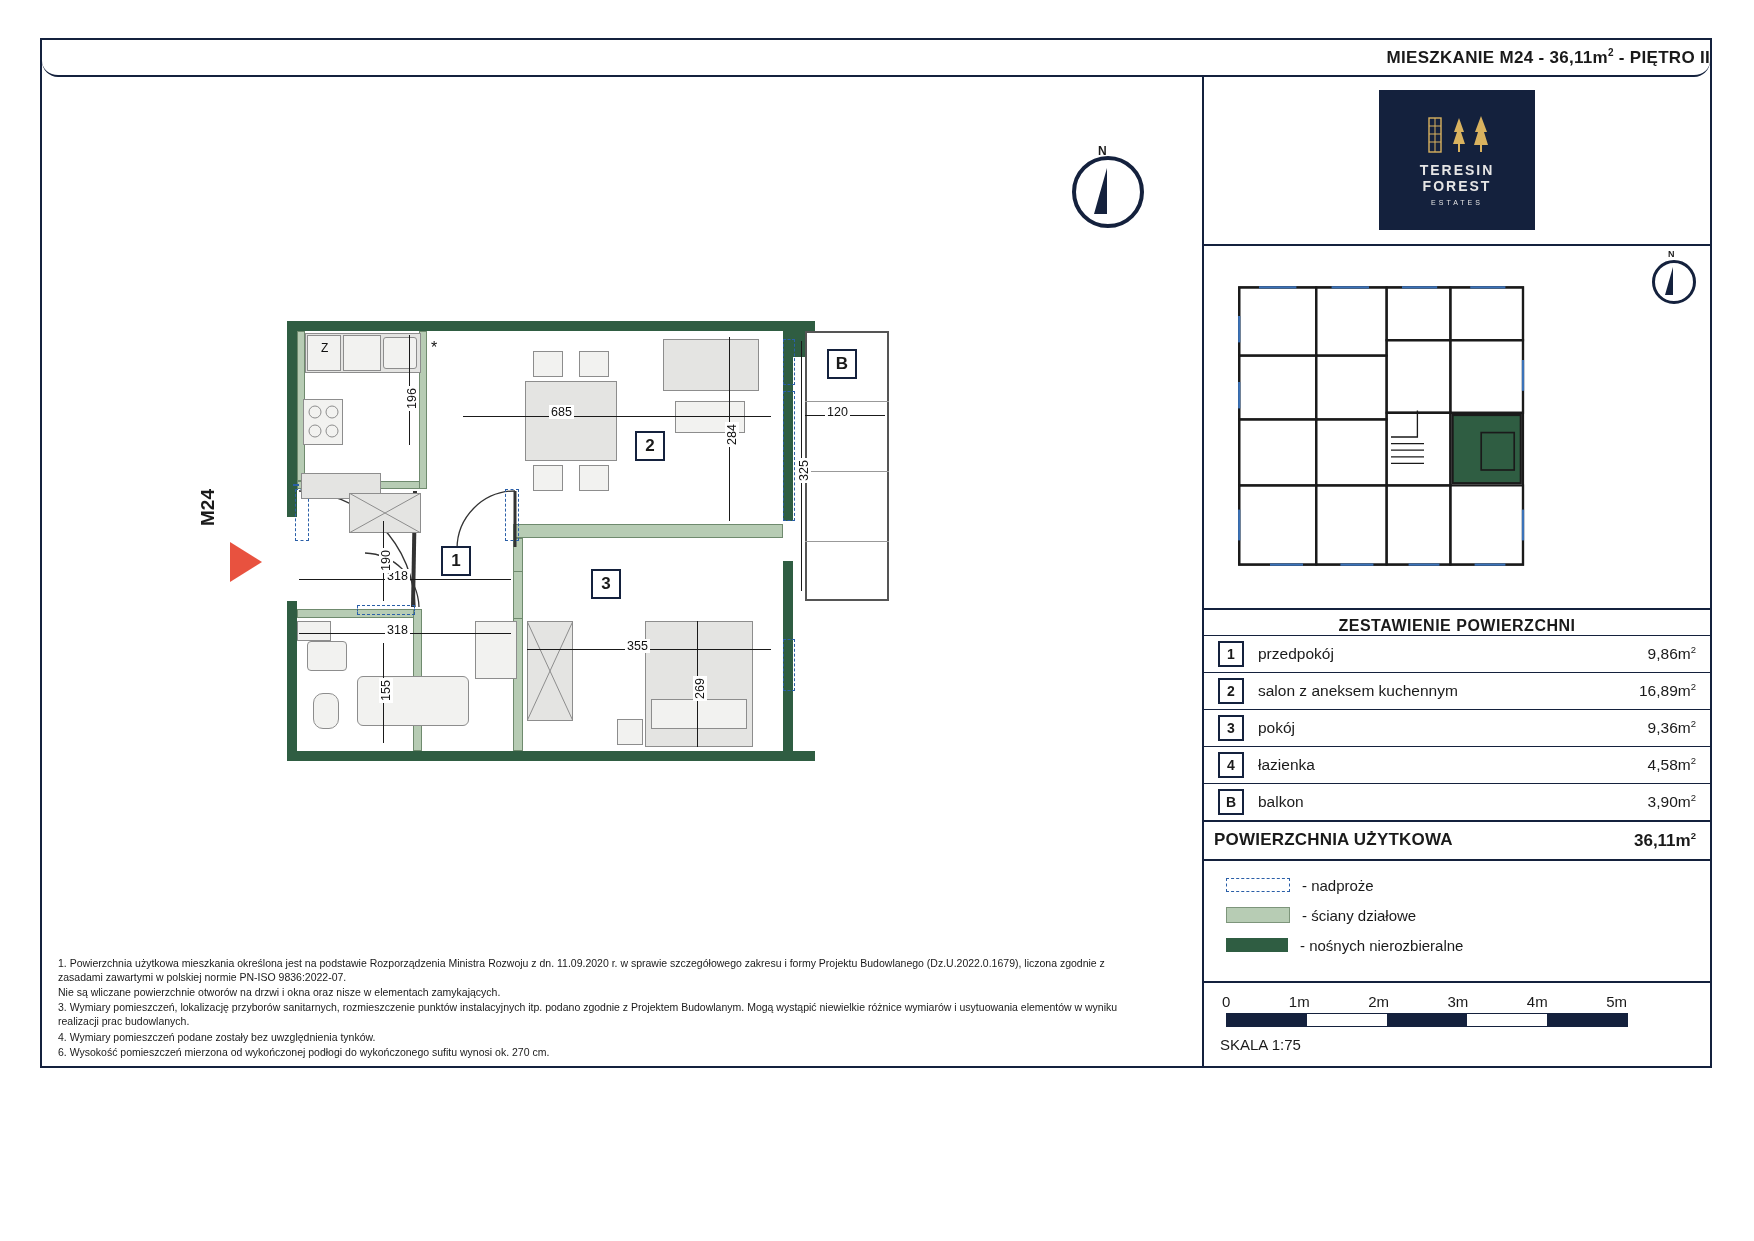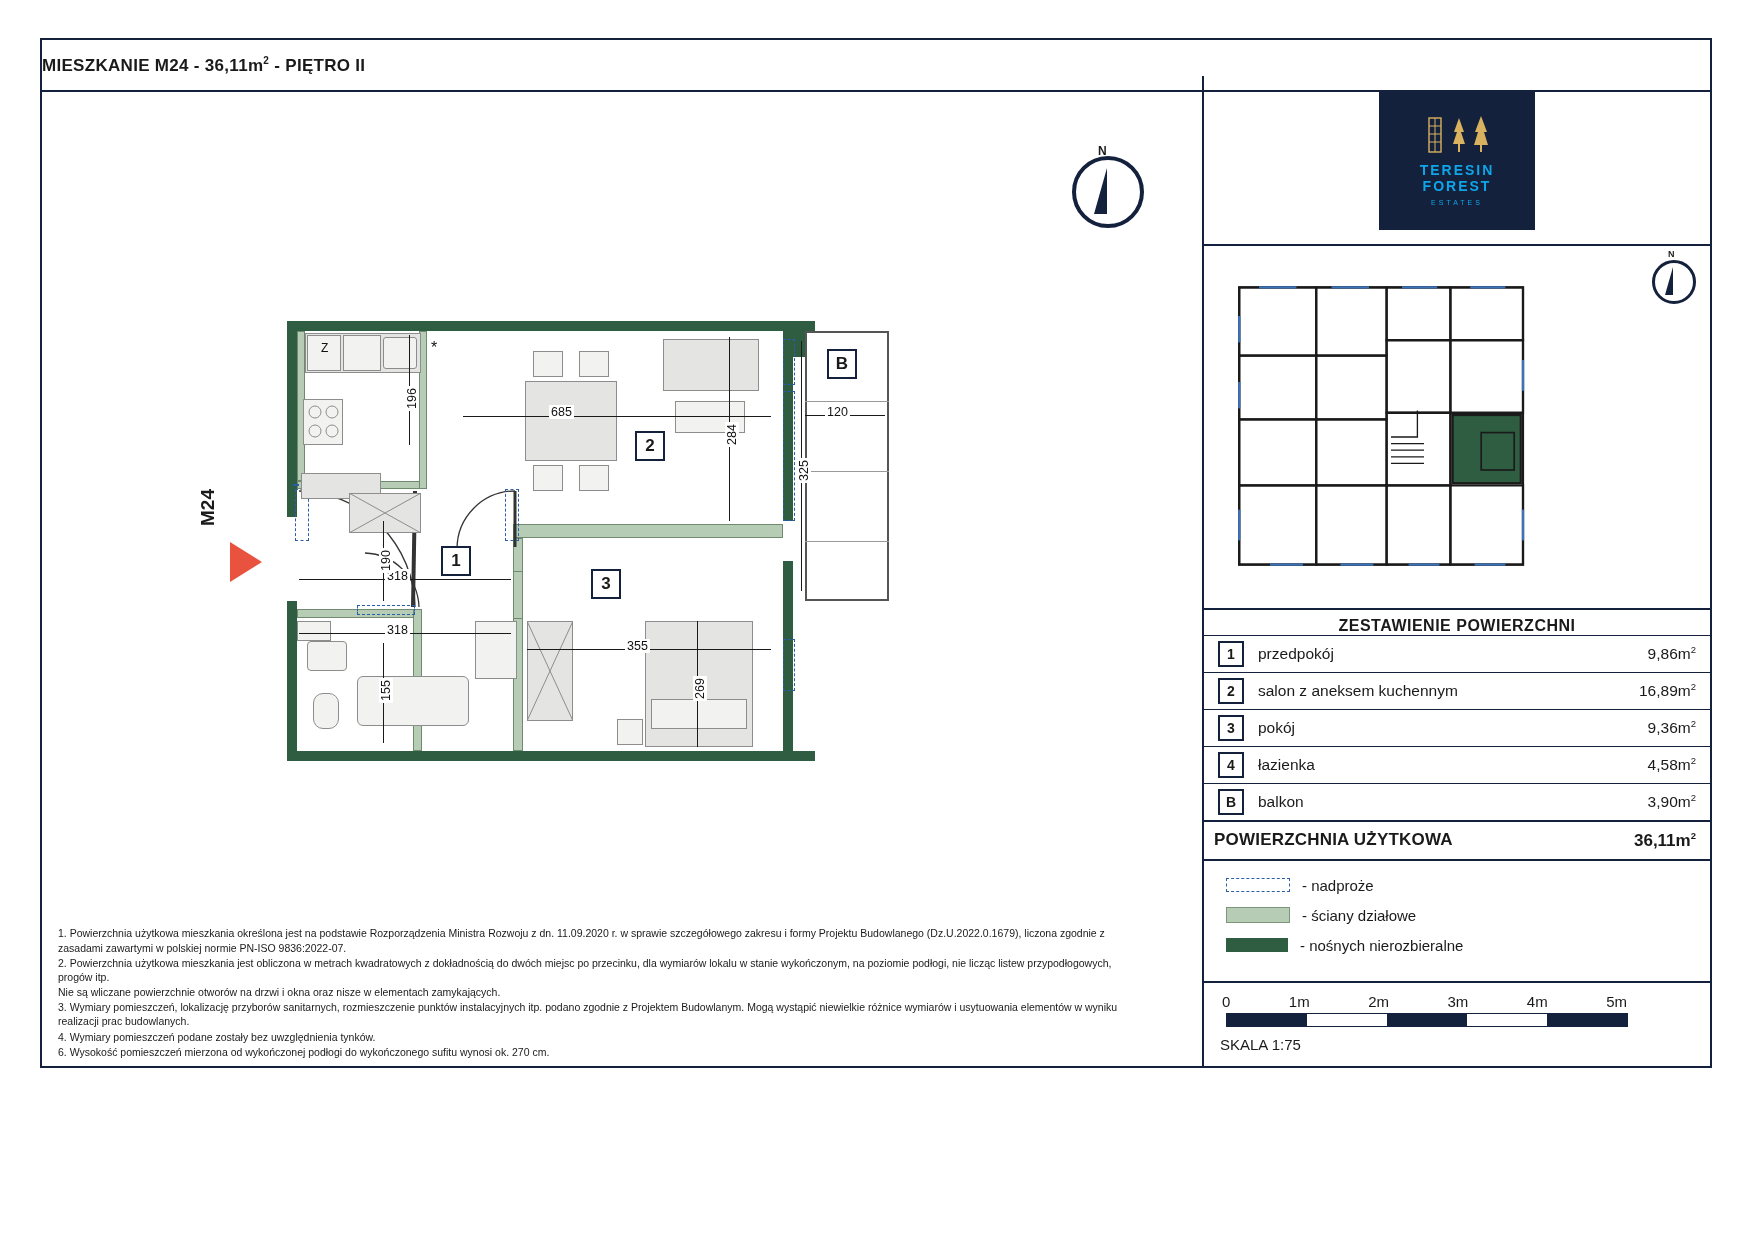--- a/index.html
+++ b/index.html
@@ -21,26 +21,27 @@
     top: 38px;
     width: 1672px;
     height: 1030px;
     border: 2px solid #14213d;
     box-sizing: border-box;
   }
   .title-bar {
     position: absolute;
     left: 0; top: 0;
     width: 100%;
-    height: 52px;
+    height: 37px;
     border-bottom: 2px solid #14213d;
     box-sizing: border-box;
     display: flex;
     align-items: center;
-    justify-content: flex-start;
+    justify-content: flex-end;
+    border-radius: 16px;
   }
   .title-bar .t {
     font-size: 17px;
     font-weight: bold;
     letter-spacing: .3px;
   }
   .title-bar sup { font-size: 10px; }
 
   
   .plan-area {
@@ -181,21 +182,21 @@
     position: relative;
     height: 168px;
     border-bottom: 2px solid #14213d;
     display: flex; align-items: center; justify-content: center;
   }
   .logo-box {
     width: 156px; height: 140px;
     background: #14213d;
     display: flex; flex-direction: column;
     align-items: center; justify-content: center;
-    color: #0ea5e9;
+    color: #e5e5e5;
   }
   .logo-trees { display:flex; align-items:flex-end; gap:5px; margin-bottom: 8px;}
   .logo-name {
     font-size: 14px;
     letter-spacing: 2px;
     font-weight: bold;
     line-height: 1.15;
     text-align: center;
   }
   .logo-sub { font-size: 7px; letter-spacing: 3px; margin-top: 5px; }
@@ -451,21 +452,20 @@
       <div class="dim-line" style="left:250px; top:328px; width:244px;"></div>
       <div class="dim-txt" style="left:348px; top:318px;">355</div>
 
       <div class="dim-line v" style="left:420px; top:300px; height:126px;"></div>
       <div class="dim-txt vert" style="left:416px; top:380px;">269</div>
 
     </div>
 
     <div class="notes">
       <p>1. Powierzchnia użytkowa mieszkania określona jest na podstawie Rozporządzenia Ministra Rozwoju z dn. 11.09.2020 r. w sprawie szczegółowego zakresu i formy Projektu Budowlanego (Dz.U.2022.0.1679), liczona zgodnie z zasadami zawartymi w polskiej normie PN-ISO 9836:2022-07.</p>
-      <p>2. Powierzchnia użytkowa mieszkania jest obliczona w metrach kwadratowych z dokładnością do dwóch miejsc po przecinku, dla wymiarów lokalu w stanie wykończonym, na poziomie podłogi, nie licząc listew przypodłogowych, progów itp.</p>
       <p>Nie są wliczane powierzchnie otworów na drzwi i okna oraz nisze w elementach zamykających.</p>
       <p>3. Wymiary pomieszczeń, lokalizację przyborów sanitarnych, rozmieszczenie punktów instalacyjnych itp. podano zgodnie z Projektem Budowlanym. Mogą wystąpić niewielkie różnice wymiarów i usytuowania elementów w wyniku realizacji prac budowlanych.</p>
       <p>4. Wymiary pomieszczeń podane zostały bez uwzględnienia tynków.</p>
       <p>6. Wysokość pomieszczeń mierzona od wykończonej podłogi do wykończonego sufitu wynosi ok. 270 cm.</p>
     </div>
   </div>
 
   <div class="right-col">
 
     <div class="rc-logo">

